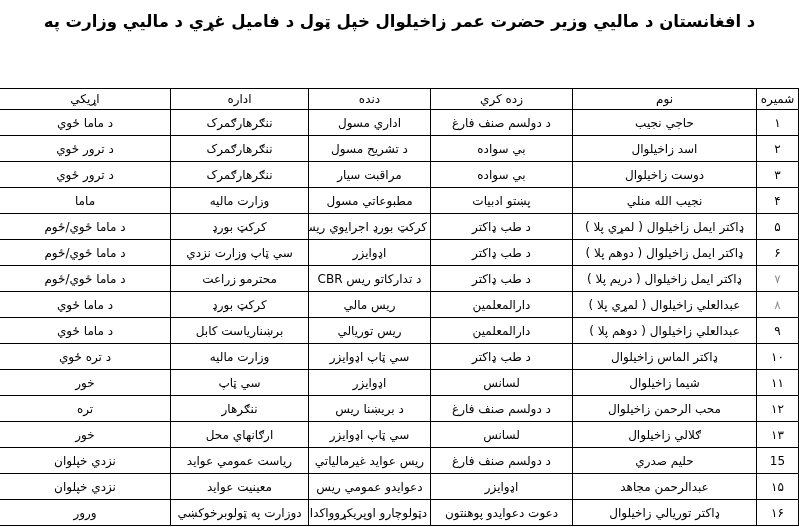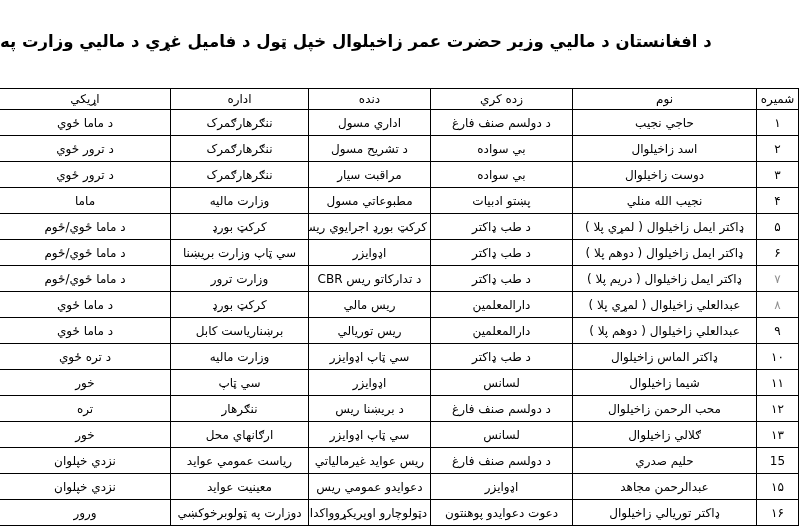--- a/index.html
+++ b/index.html
@@ -2,22 +2,22 @@
 <html lang="ps" dir="rtl"><head>
 <meta charset="utf-8">
 <style>
   html,body{margin:0;padding:0;background:#fff;}
   .page{
     width:799px;height:527px;background:#ffffff;color:#000;
     font-family:"DejaVu Sans",sans-serif;overflow:hidden;direction:rtl;
     box-sizing:border-box;
   }
   .intro{
-    height:88px;box-sizing:border-box;padding-top:28px;
-    text-align:left;font-weight:bold;font-size:16.5px;line-height:28px;
+    height:88px;box-sizing:border-box;padding-top:8px;
+    text-align:center;font-weight:bold;font-size:16.5px;line-height:28px;
   }
   .intro div{white-space:nowrap;}
   table.family{
     width:799px;border-collapse:collapse;table-layout:fixed;direction:rtl;
   }
   table.family th, table.family td{
     border:1px solid #000;
     font-weight:normal;
     font-size:12px;
     padding:0 3px;
@@ -104,29 +104,29 @@
       <td data-field="education">د طب ډاکتر</td>
       <td data-field="position">کرکټ بورډ اجرايوي ريس</td>
       <td data-field="department">کرکټ بورډ</td>
       <td data-field="relation">د ماما ځوي/ځوم</td>
     </tr>
         <tr>
       <td data-field="number">۶</td>
       <td data-field="name">ډاکتر ايمل زاخيلوال ( دوهم پلا )</td>
       <td data-field="education">د طب ډاکتر</td>
       <td data-field="position">اډوايزر</td>
-      <td data-field="department">سي ټاپ وزارت بريښنا</td>
+      <td data-field="department">سي ټاپ وزارت نزدي</td>
       <td data-field="relation">د ماما ځوي/ځوم</td>
     </tr>
         <tr>
       <td data-field="number" class="muted">۷</td>
       <td data-field="name">ډاکتر ايمل زاخيلوال ( دريم پلا )</td>
       <td data-field="education">د طب ډاکتر</td>
       <td data-field="position">د تدارکاتو ريس CBR</td>
-      <td data-field="department">وزارت ترور</td>
+      <td data-field="department">محترمو زراعت</td>
       <td data-field="relation">د ماما ځوي/ځوم</td>
     </tr>
         <tr>
       <td data-field="number" class="muted">۸</td>
       <td data-field="name">عبدالعلي زاخيلوال ( لمړي پلا )</td>
       <td data-field="education">دارالمعلمين</td>
       <td data-field="position">ريس مالي</td>
       <td data-field="department">کرکټ بورډ</td>
       <td data-field="relation">د ماما ځوي</td>
     </tr>

